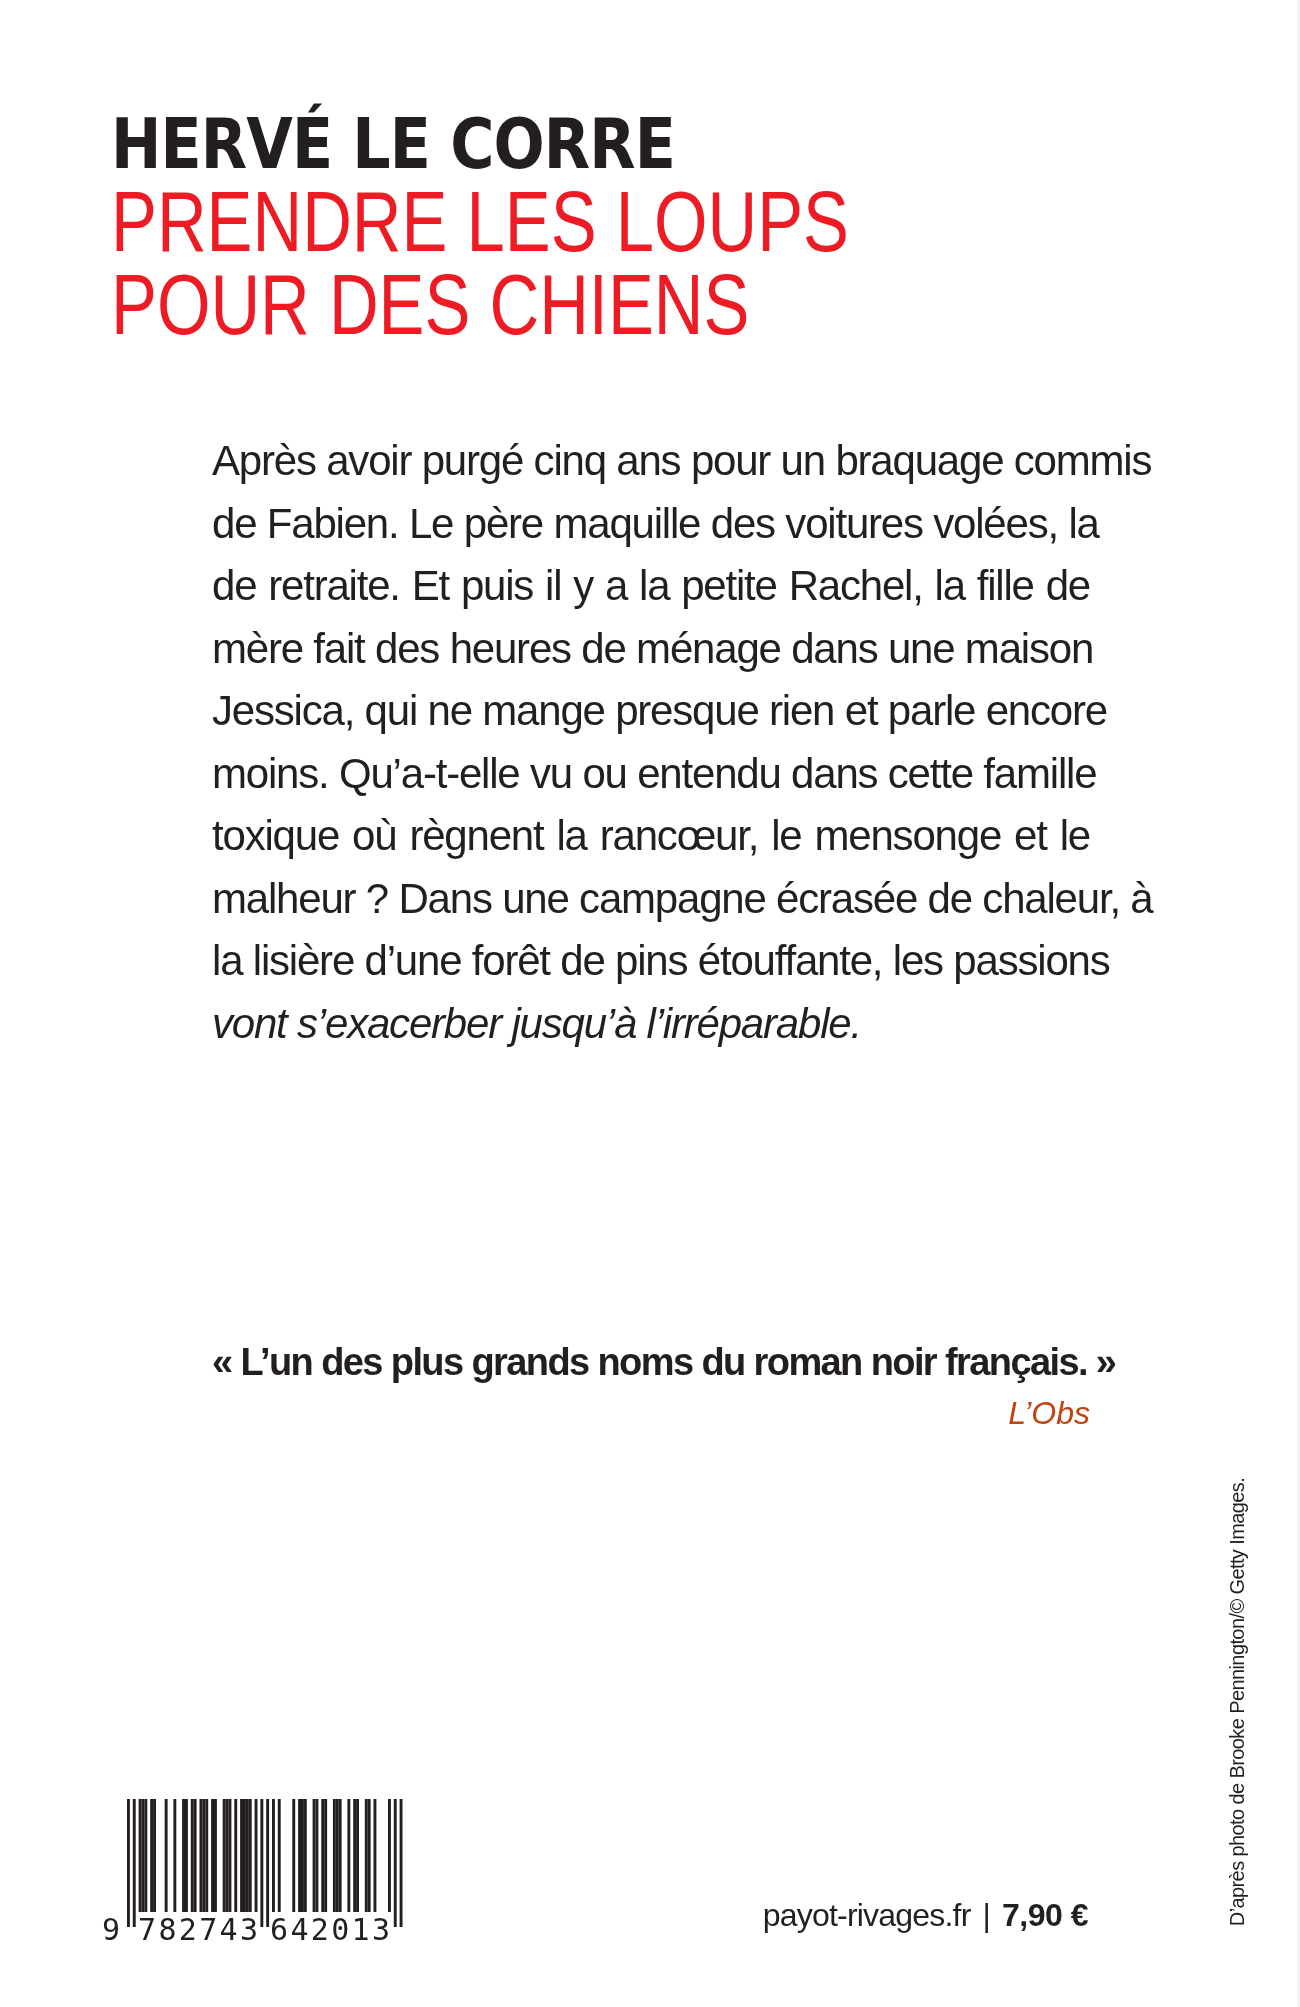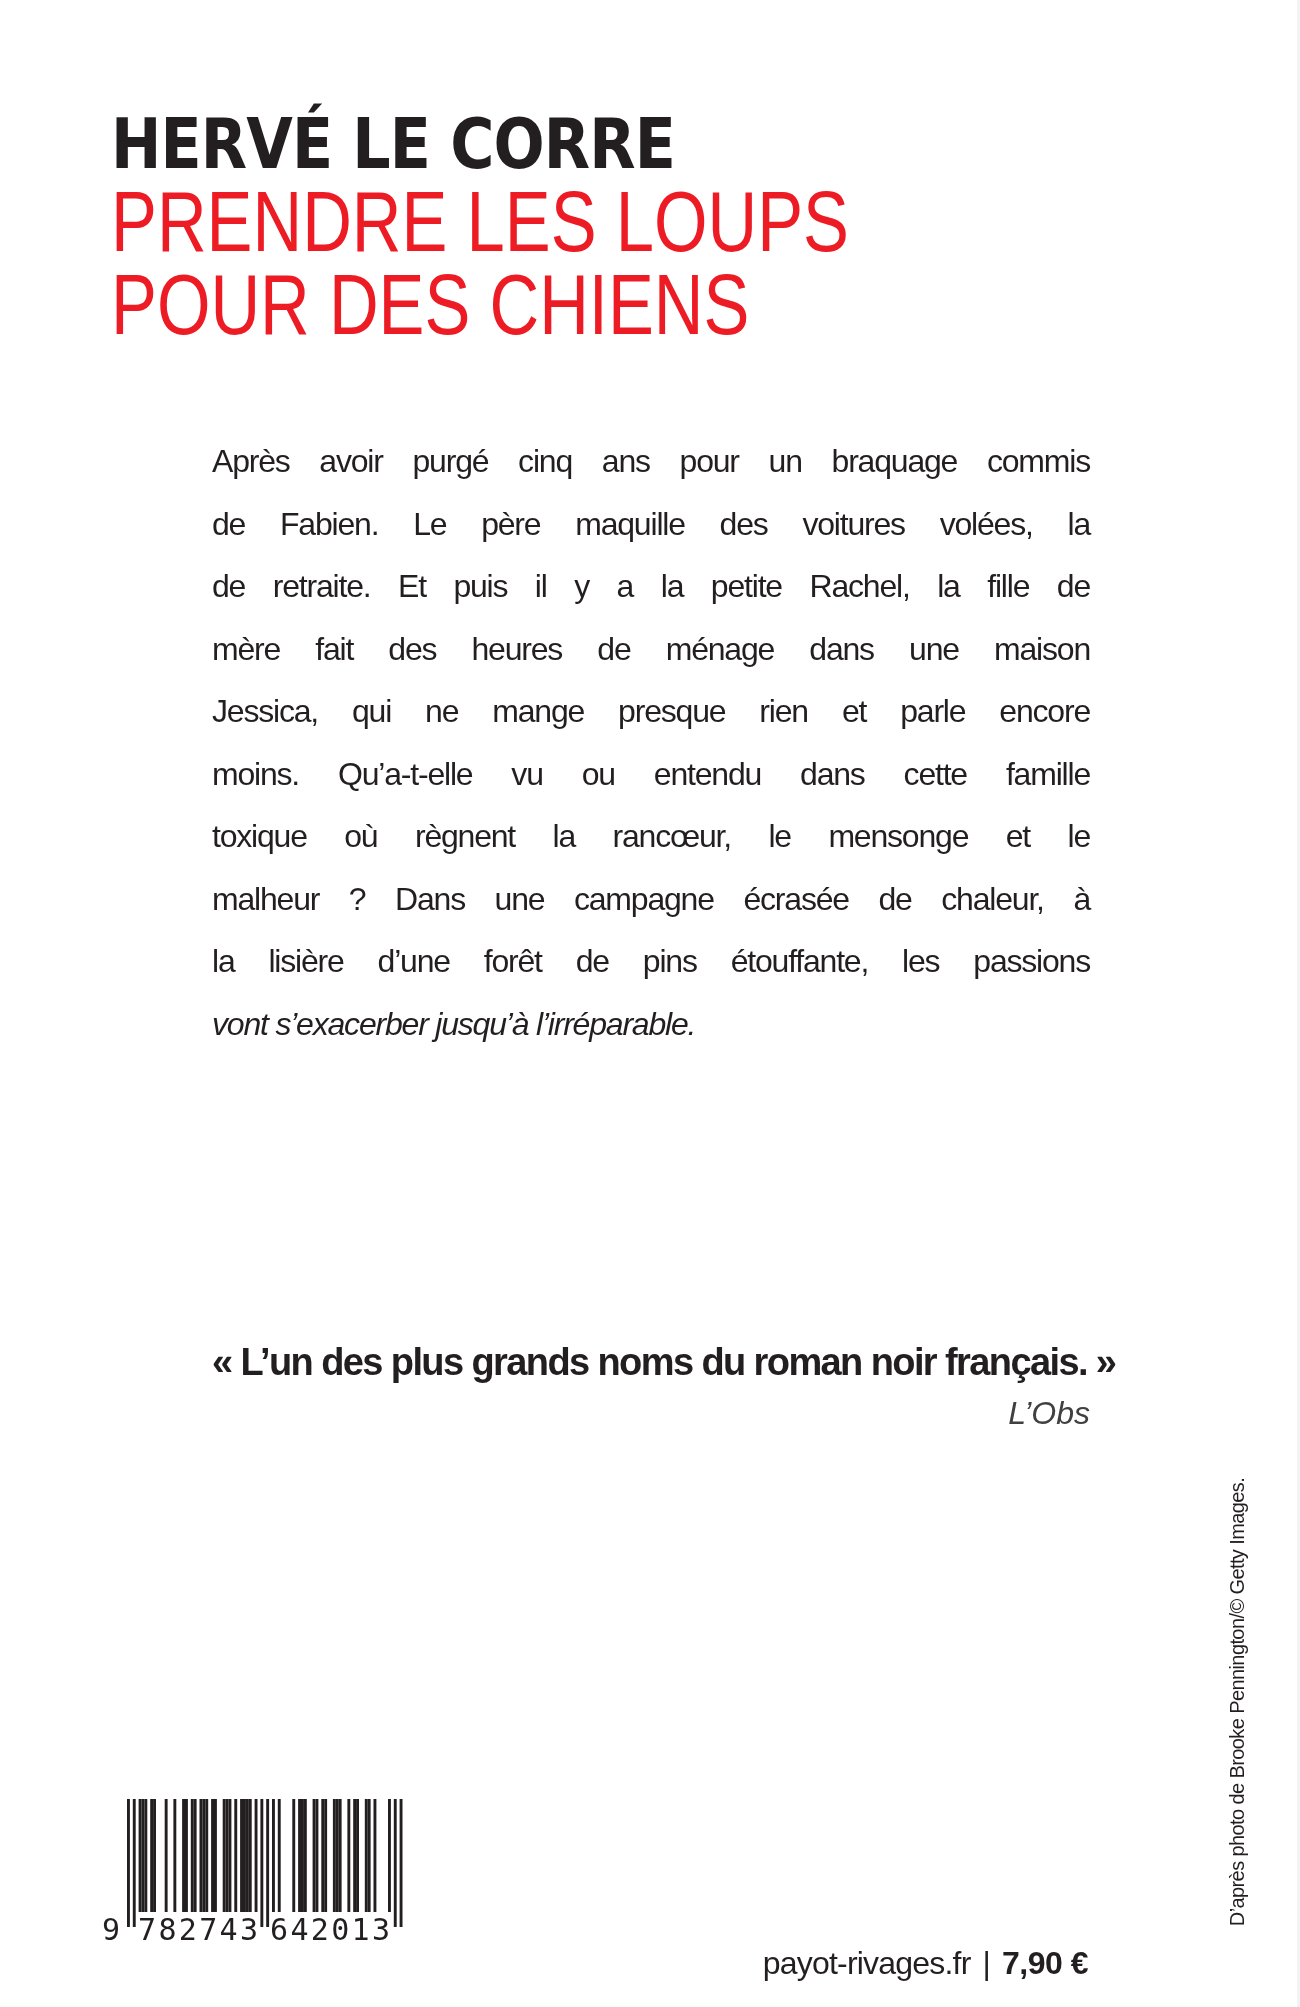--- a/index.html
+++ b/index.html
@@ -50,21 +50,21 @@
     }
     .title div { display: block; }
 
     
     .blurb {
       position: absolute;
       left: 212px;
       top: 430px;
       width: 878px;
       font-family: "Liberation Sans", sans-serif;
-      font-size: 32px;
+      font-size: 42px;
       line-height: 62.5px;
       color: #231f20;
     }
     .blurb .line {
       display: block;
       text-align: justify;
       text-align-last: justify;
       white-space: nowrap;
       height: 62.5px;
       letter-spacing: -1.2px;
@@ -92,21 +92,21 @@
     .source {
       position: absolute;
       left: 212px;
       top: 1391px;
       width: 878px;
       font-family: "Liberation Sans", sans-serif;
       font-style: italic;
       font-size: 32px;
       line-height: 44px;
       text-align: right;
-      color: #404040;
+      color: #c2410c;
     }
 
     
     .credit {
       position: absolute;
       left: 1237px;
       top: 1702px;
       width: 480px;
       height: 30px;
       margin-left: -240px;
@@ -135,21 +135,20 @@
     .footer {
       position: absolute;
       right: 212px;
       top: 1895px;
       font-family: "Liberation Sans", sans-serif;
       font-size: 32px;
       line-height: 40px;
       white-space: nowrap;
       color: #231f20;
       letter-spacing: -0.8px;
-      margin-top: 48px;
     }
     .footer .sep { padding: 0 12px; }
     .footer .price { font-weight: bold; letter-spacing: -0.5px; }
   </style>
 </head>
 <body>
 
 <div class="edge"></div>
 
 <div class="author">HERVÉ LE CORRE</div>

